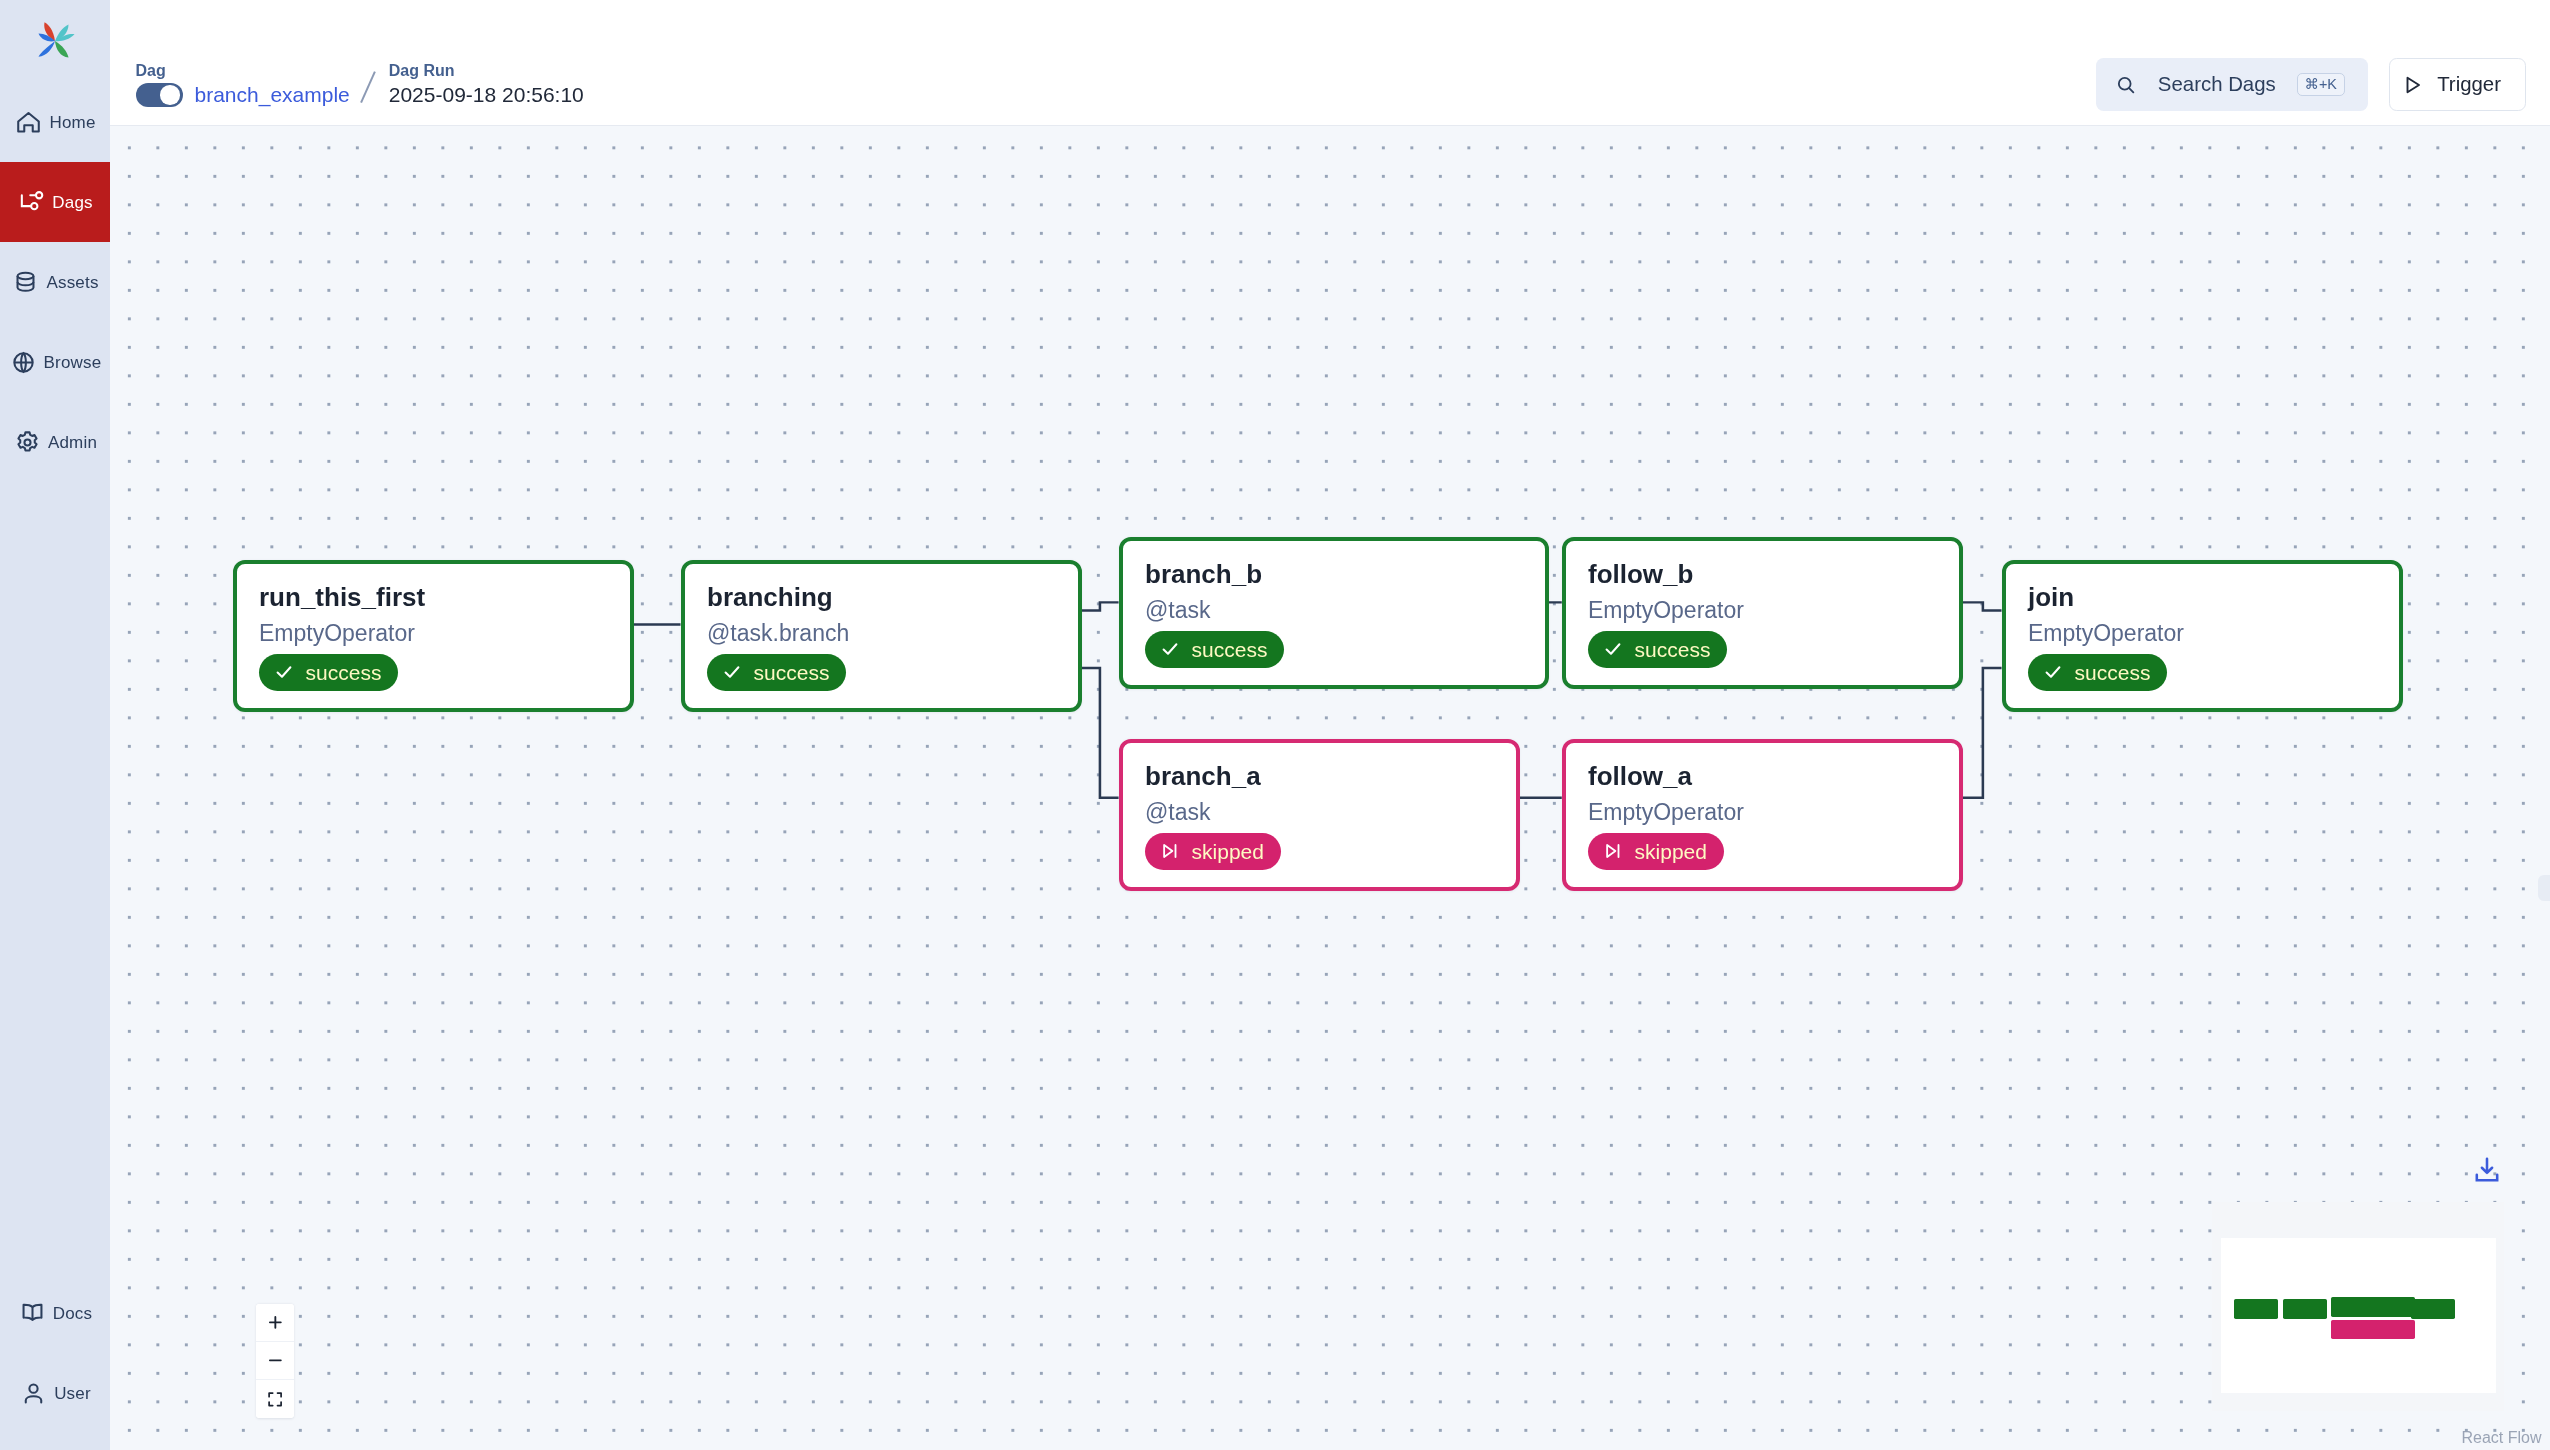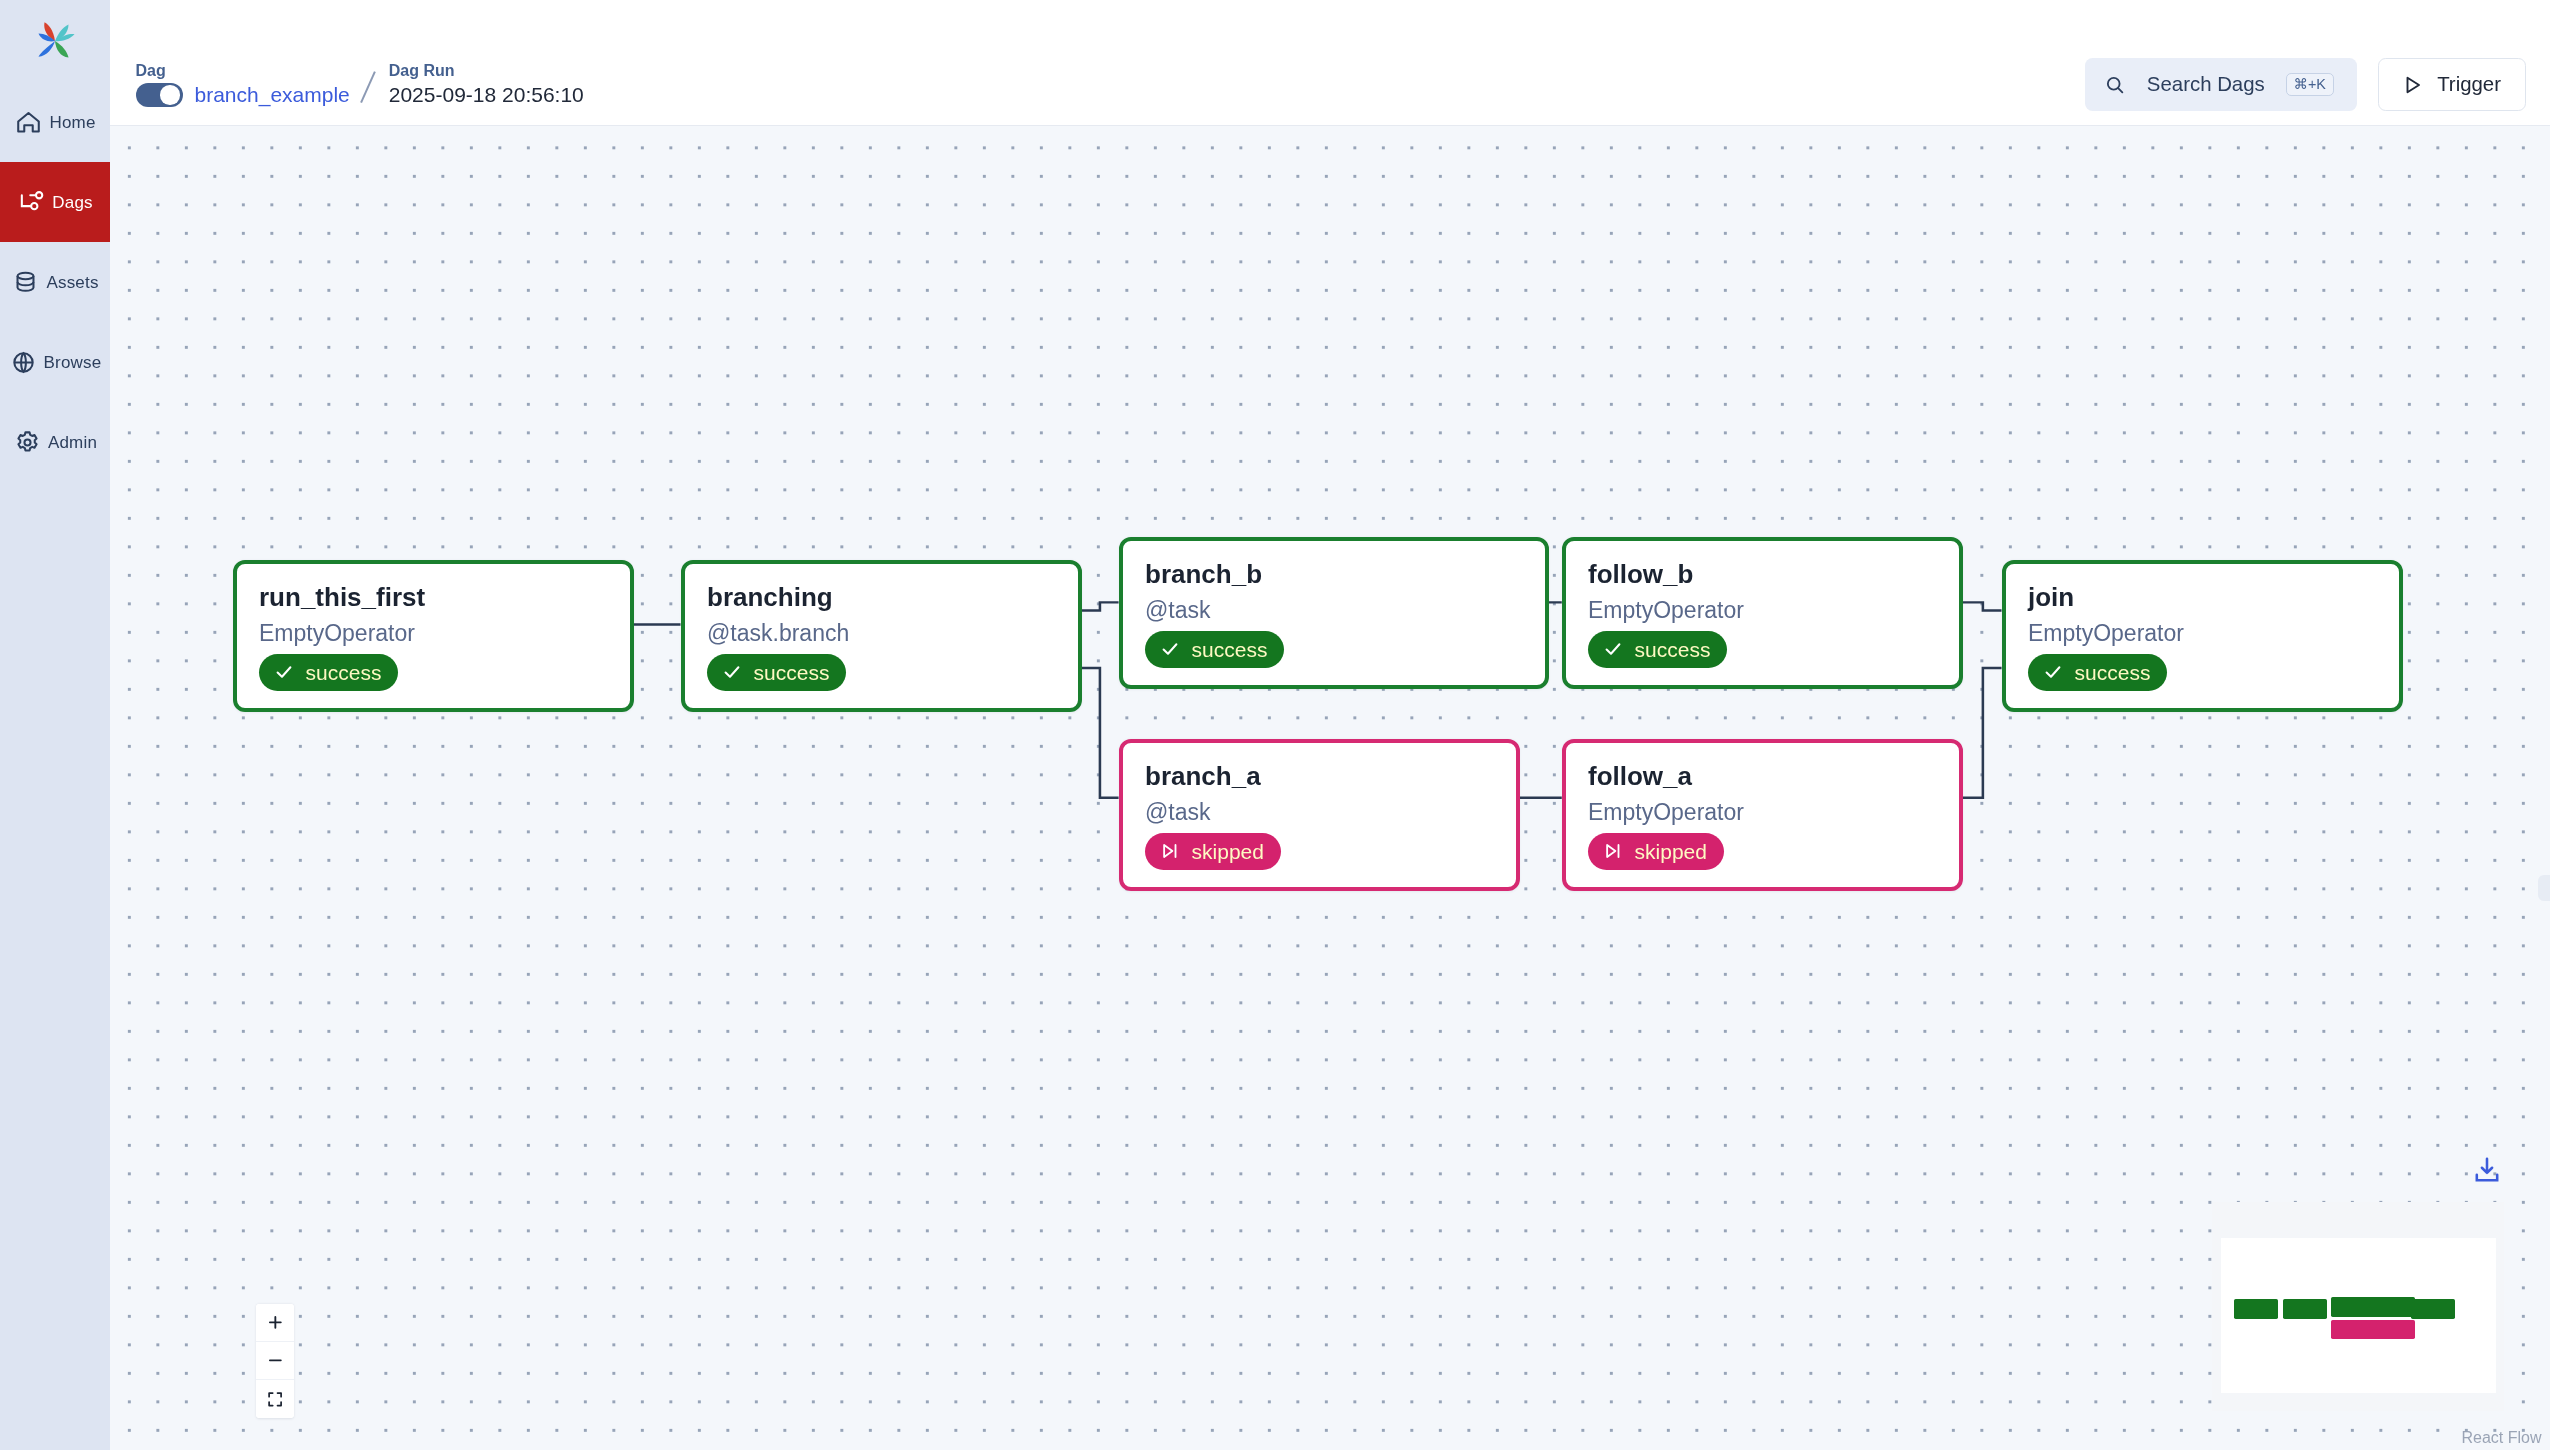--- a/index.html
+++ b/index.html
@@ -83,21 +83,21 @@
   }
   .search-box .lbl { font-size: 20.4px; color: #2c3e5c; }
   .kbd {
     border: 0.8px solid #c6d2e6; border-radius: 5.1px;
     font-size: 14.4px; color: #44608f; padding: 2.5px 6.8px 3.4px;
     background: #eef2fa; line-height: 1;
   }
   .trigger-btn {
     height: 53px; border: 0.8px solid #dfe5ee; border-radius: 7.6px;
     background: #fff; display: flex; align-items: center; gap: 13.6px;
-    padding: 0 24px 0 21px; cursor: pointer; justify-content: center;
+    padding: 0 24px 0 10px; cursor: pointer; justify-content: center;
   }
   .trigger-btn .lbl { font-size: 20.4px; color: #212939; }
 
   
   .toolbar {
     position: absolute; top: 82px; left: 0; right: 0; height: 68px;
     z-index: 6; pointer-events: none;
     display: flex; align-items: center;
     padding: 0 25.5px 0 25.5px;
   }
@@ -245,20 +245,36 @@
         <svg class="nav-icon" viewBox="0 0 24 24" fill="none" stroke="currentColor" stroke-width="1.7">
           <path d="M10.3 3.6h3.4l.5 2 1.7 1 1.9-.8 1.7 2.9-1.5 1.4v2l1.5 1.4-1.7 2.9-1.9-.8-1.7 1-.5 2h-3.4l-.5-2-1.7-1-1.9.8-1.7-2.9 1.5-1.4v-2L4.5 8.7l1.7-2.9 1.9.8 1.7-1z" stroke-linejoin="round"></path>
           <circle cx="12" cy="12" r="2.5"></circle>
         </svg>
         <span class="nav-label">Admin</span>
       </div>
     </div>
 
     <div class="nav-spacer"></div>
 
+    <div class="nav-bottom">
+      <div class="nav-item">
+        <svg class="nav-icon" viewBox="0 0 24 24" fill="none" stroke="currentColor" stroke-width="1.7">
+          <path d="M12 6.6C10 5 7.4 4.7 4.6 4.8v10.6c2.8-.1 5.4.2 7.4 1.8 2-1.6 4.6-1.9 7.4-1.8V4.8C16.6 4.7 14 5 12 6.6z" stroke-linejoin="round"></path>
+          <path d="M12 6.6v10.6" stroke-linecap="round"></path>
+        </svg>
+        <span class="nav-label">Docs</span>
+      </div>
+      <div class="nav-item">
+        <svg class="nav-icon" viewBox="0 0 24 24" fill="none" stroke="currentColor" stroke-width="1.7">
+          <circle cx="12" cy="8" r="3.4"></circle>
+          <path d="M5.6 19.4v-1.8c0-2 2.9-3.3 6.4-3.3s6.4 1.3 6.4 3.3v1.8" stroke-linecap="round"></path>
+        </svg>
+        <span class="nav-label">User</span>
+      </div>
+    </div>
   </div>
 
   <div class="main">
 
     <div class="topbar">
       <div class="breadcrumb">
         <div class="bc-group">
           <span class="bc-label">Dag</span>
           <span class="bc-row">
             <span class="toggle"></span>

